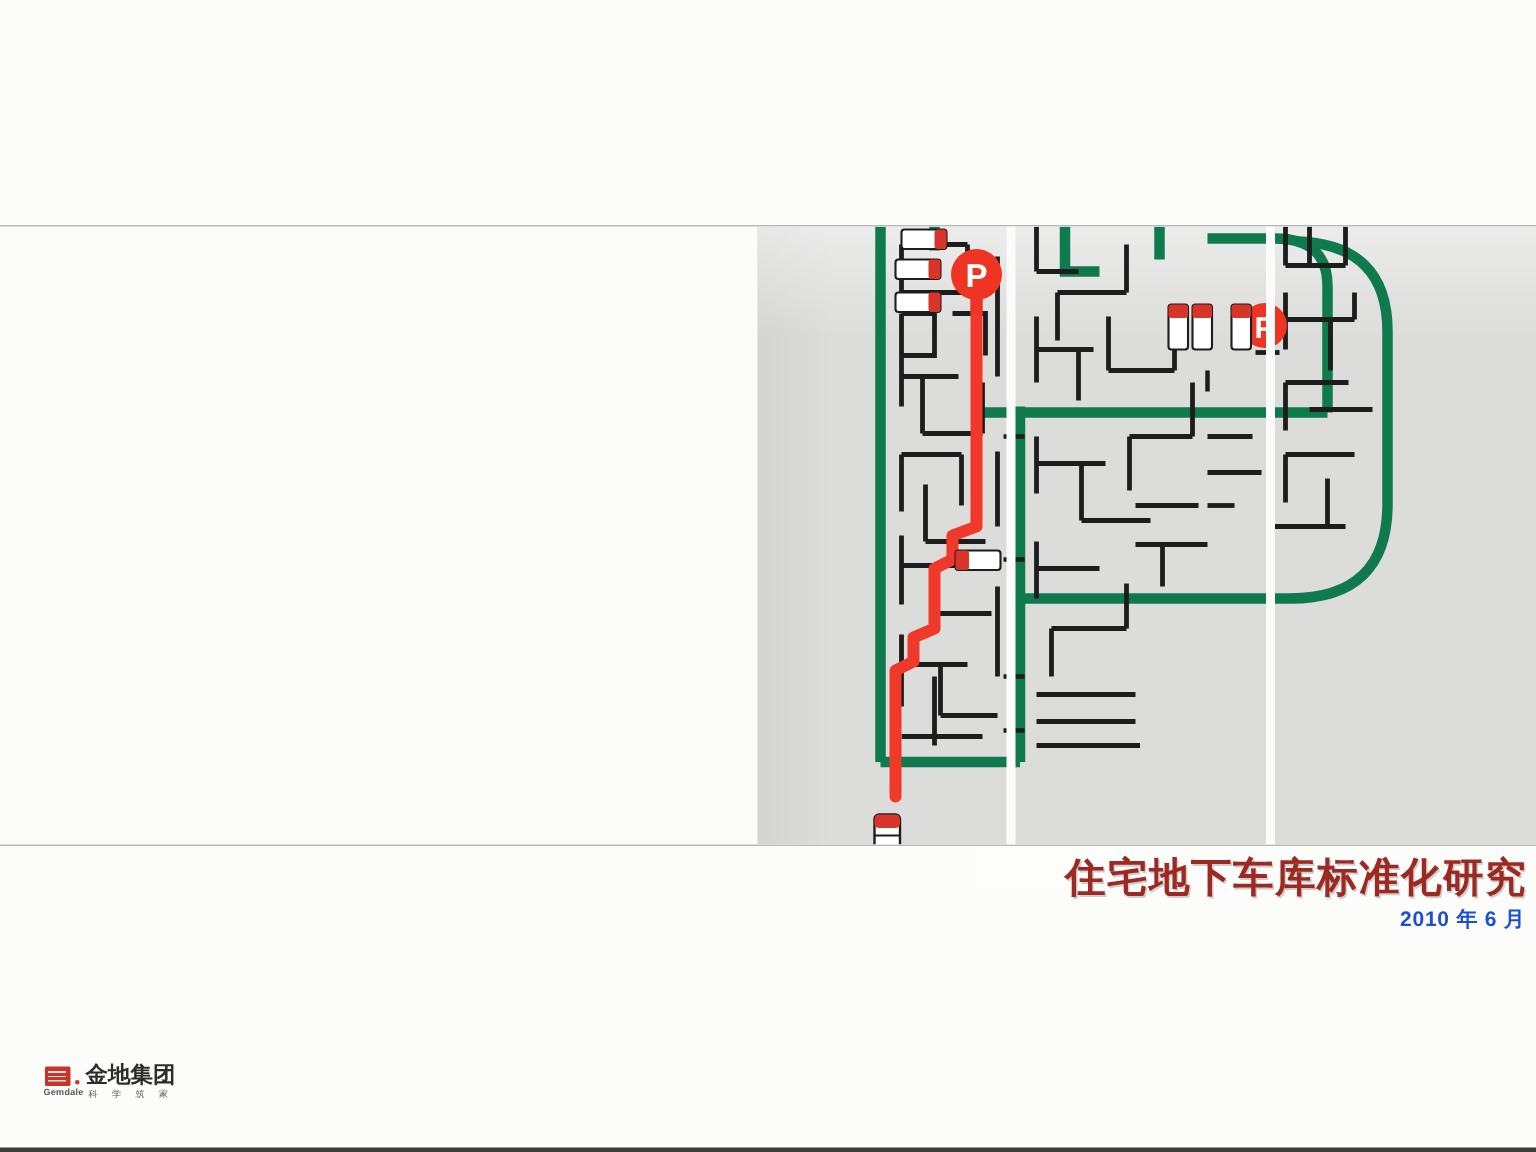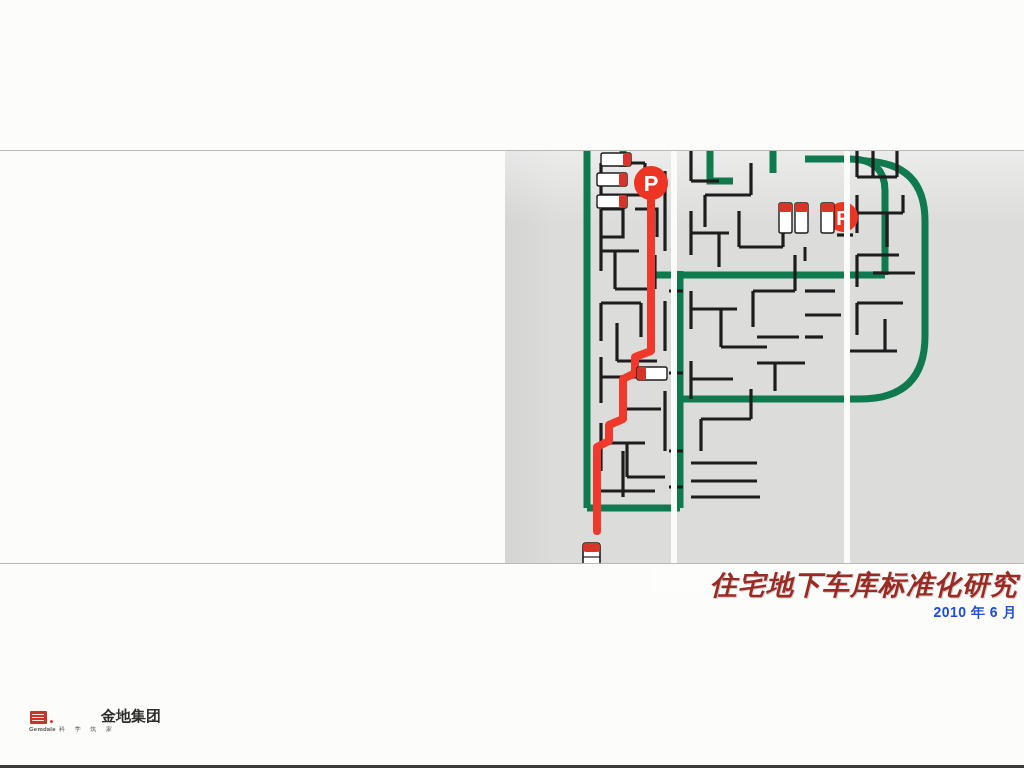--- a/index.html
+++ b/index.html
@@ -88,21 +88,20 @@
     position: absolute;
     right: 6px;
     top: 2px;
     font-size: 27px;
     font-weight: bold;
     letter-spacing: 1px;
     color: #9c2a22;
     text-shadow: 1px 1px 0 rgba(170,170,170,.55);
     white-space: nowrap;
     line-height: 34px;
-    font-style: italic;
   }
   .sub-date {
     position: absolute;
     right: 7px;
     top: 38px;
     font-size: 14px;
     font-weight: bold;
     color: #1d4ed8;
     white-space: nowrap;
     letter-spacing: .5px;
@@ -146,21 +145,20 @@
   }
   .logo-cn {
     position: absolute;
     left: 29px;
     top: 4px;
     font-size: 15px;
     font-weight: bold;
     color: #2d2d2d;
     letter-spacing: 0px;
     white-space: nowrap;
-    margin-left: 44px;
   }
   .logo-en {
     position: absolute;
     left: 1px;
     top: 23px;
     font-size: 6px;
     font-weight: bold;
     color: #555;
     letter-spacing: .2px;
     white-space: nowrap;

